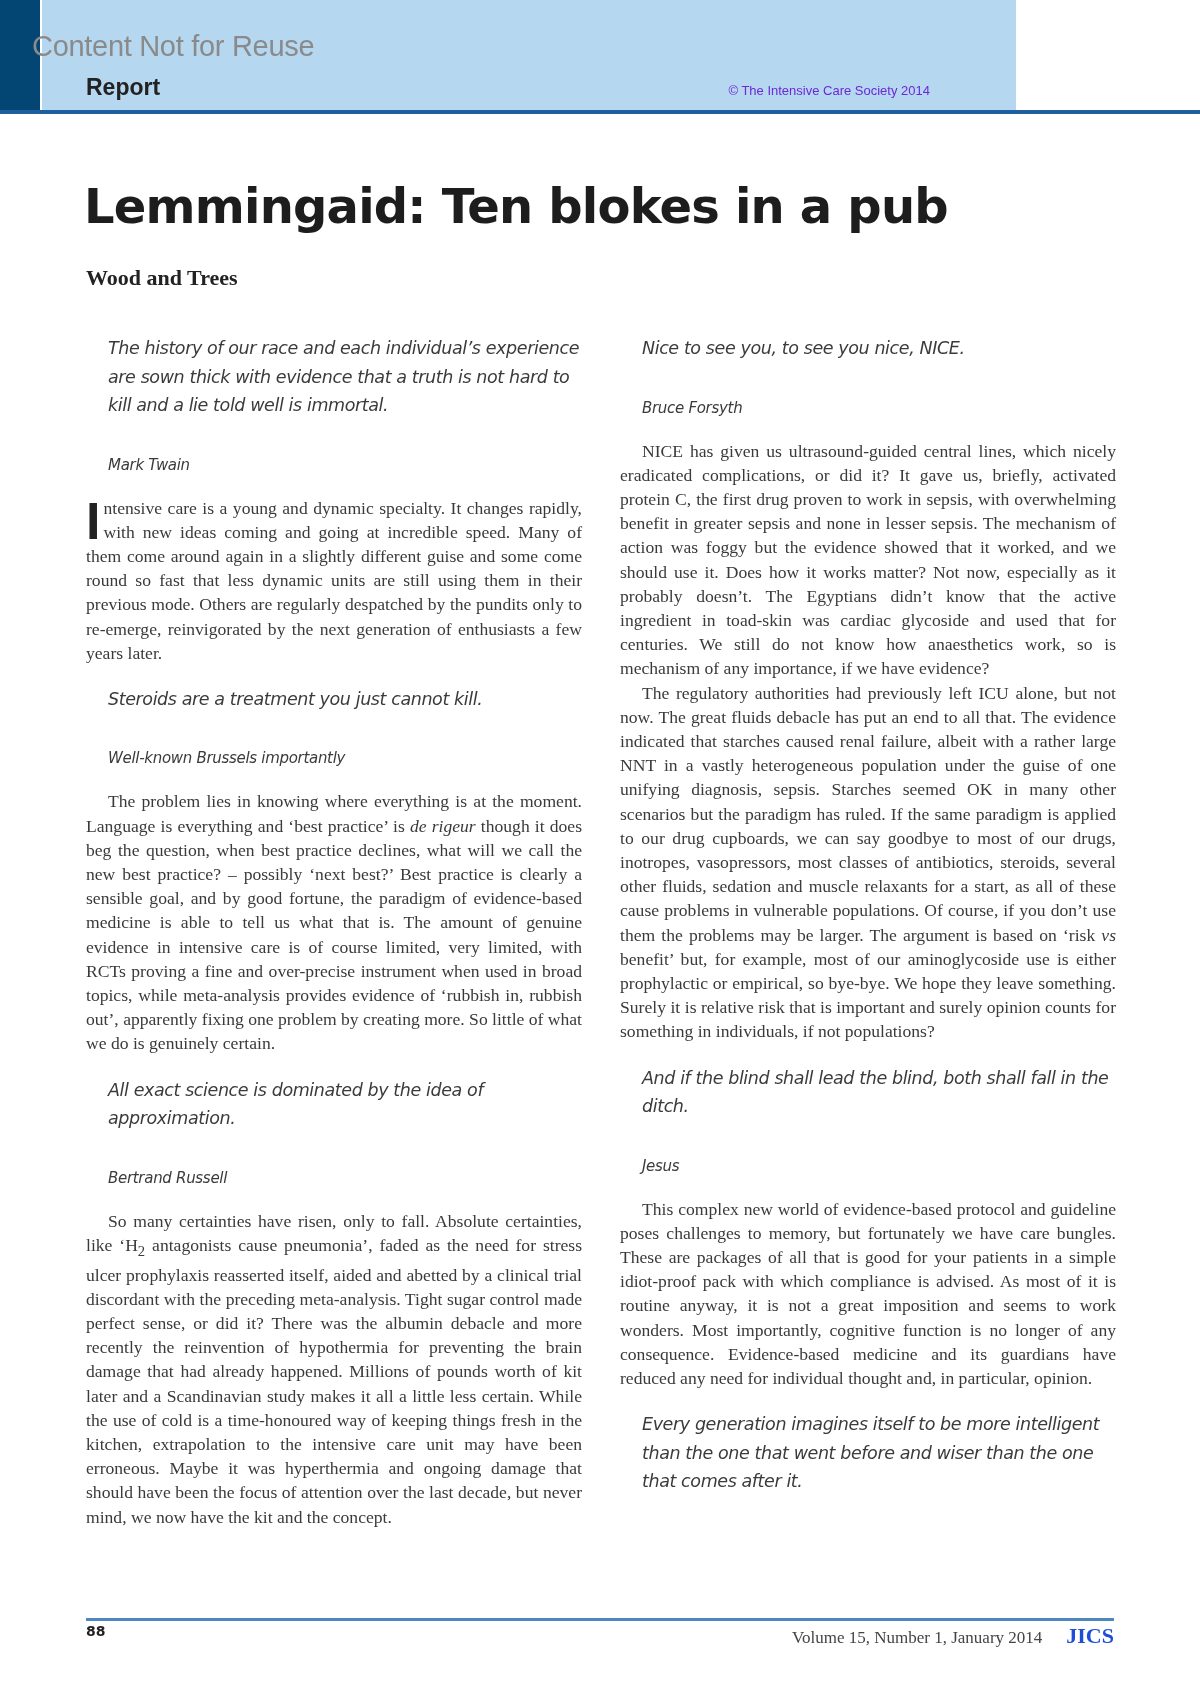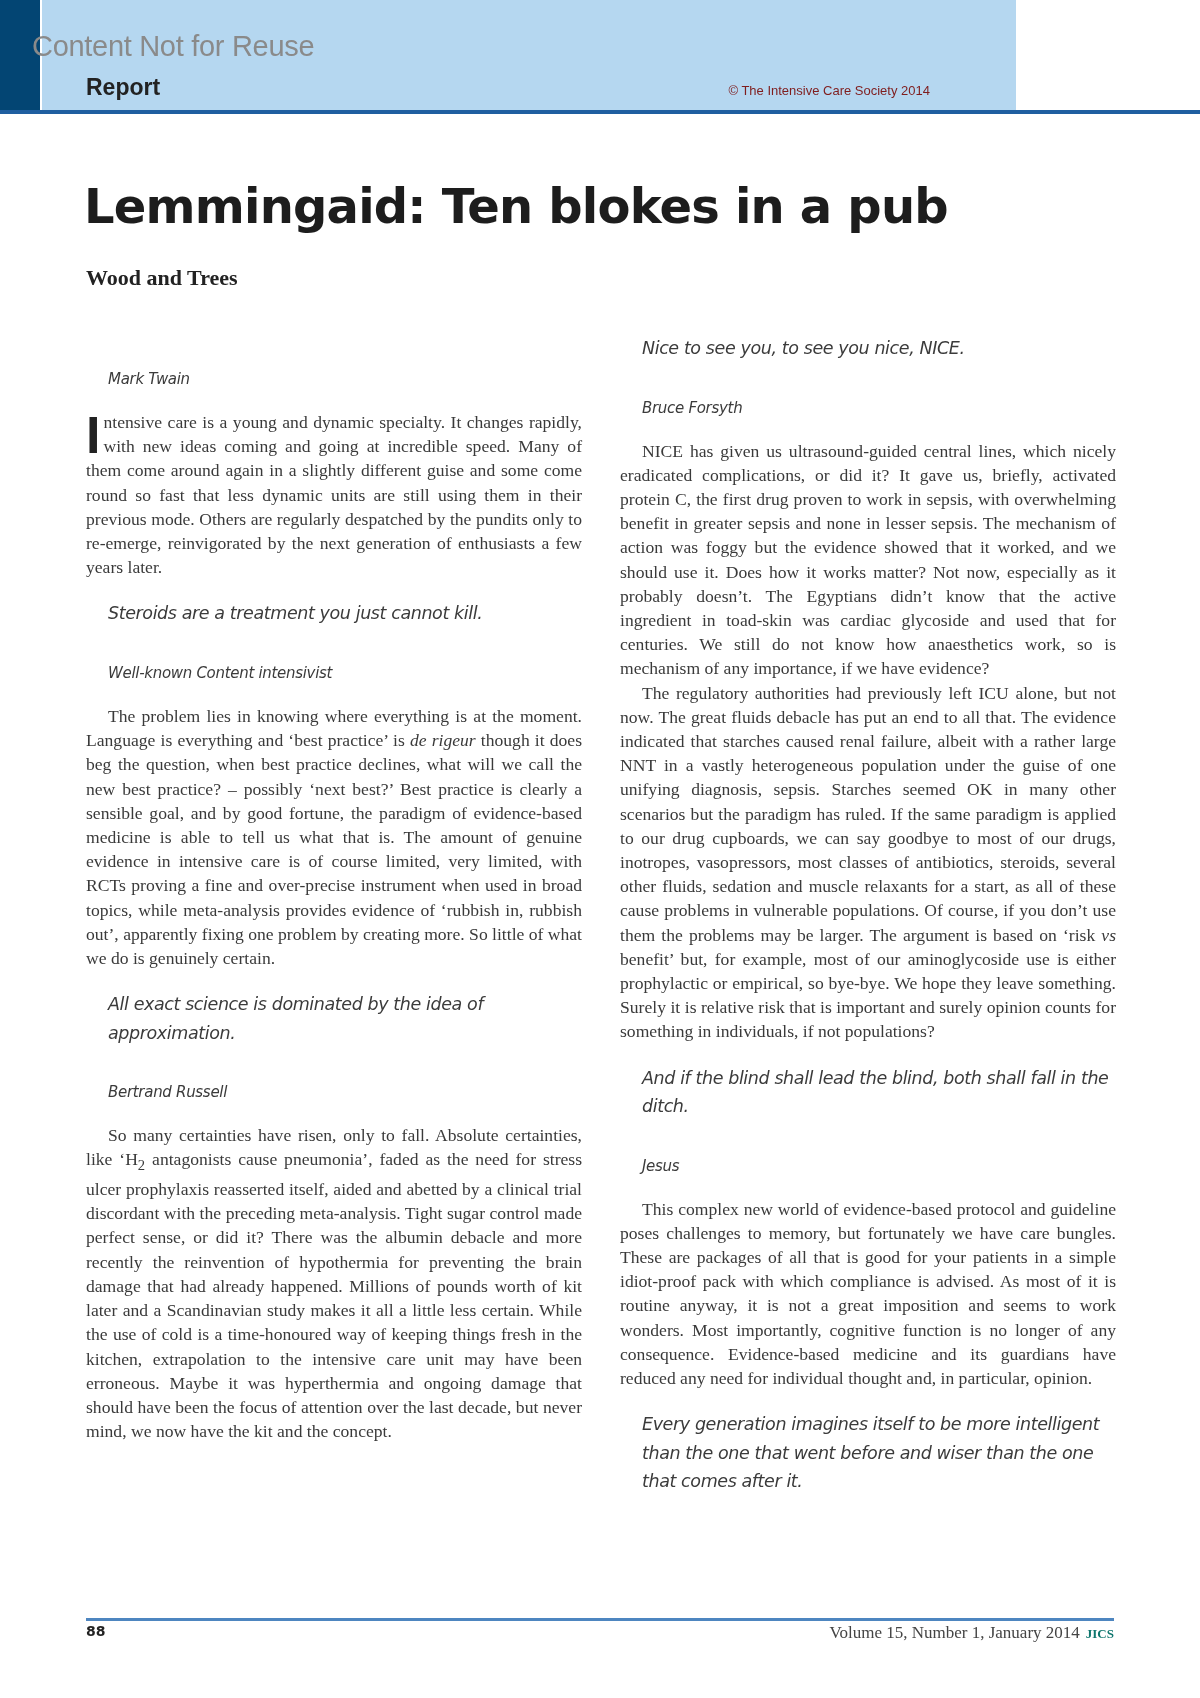--- a/index.html
+++ b/index.html
@@ -21,21 +21,21 @@
     .watermark {
       position: absolute; left: 32px; top: 30px; font-family: "Liberation Sans", sans-serif;
       font-size: 29px; color: #8a8a8a; letter-spacing: -0.3px;
     }
     .section-label {
       position: absolute; left: 86px; top: 74px; font-family: "Liberation Sans", sans-serif;
       font-weight: bold; font-size: 23px; color: #222;
     }
     .copyright {
       position: absolute; right: 86px; top: 83px; font-family: "Liberation Sans", sans-serif;
-      font-size: 13px; color: #7f1d1d;
+      font-size: 13px; color: #6d28d9;
     }
     .title {
       position: absolute; left: 84px; top: 178px; font-family: "DejaVu Sans", sans-serif;
       font-weight: bold; font-size: 48px; color: #1d1d1d; letter-spacing: -0.8px; margin: 0;
     }
     .authors {
       position: absolute; left: 86px; top: 265px; font-family: "Liberation Serif", serif;
       font-weight: bold; font-size: 22px; color: #222;
     }
     .col {
@@ -60,45 +60,46 @@
       position: absolute; left: 86px; top: 1618px; width: 1028px; height: 3px; background: #4e86c0;
     }
     .page-number {
       position: absolute; left: 86px; top: 1623px; font-family: "DejaVu Sans", sans-serif;
       font-weight: bold; font-size: 14px; color: #222;
     }
     .issue-info {
       position: absolute; right: 86px; top: 1623px; font-family: "Liberation Serif", serif;
       font-size: 17px; color: #444;
     }
-    .journal { font-weight: bold; color: #0f766e; font-size: 13px; margin-left: 6px; }
+    .journal { font-weight: bold; color: #1d4ed8; font-size: 22px; margin-left: 24px; }
   </style>
 </head>
 <body>
 
 <div class="header">
   <div class="header-left-block"></div>
   <div class="watermark">Content Not for Reuse</div>
   <div class="section-label">Report</div>
   <div class="copyright">© The Intensive Care Society 2014</div>
 </div>
 <div class="header-bottom-rule"></div>
 
 <h1 class="title">Lemmingaid: Ten blokes in a pub</h1>
 <div class="authors">Wood and Trees</div>
 
 <div class="col col-left">
   <div class="quote">
+    <div class="quote-text">The history of our race and each individual’s experience are sown thick with evidence that a truth is not hard to kill and a lie told well is immortal.</div>
     <div class="quote-attr">Mark Twain</div>
   </div>
   <p class="para noindent gap"><span class="dropcap">I</span><span>ntensive care is a young and dynamic specialty. It changes rapidly, with new ideas coming and going at incredible speed. Many of them come around again in a slightly different guise and some come round so fast that less dynamic units are still using them in their previous mode. Others are regularly despatched by the pundits only to re-emerge, reinvigorated by the next generation of enthusiasts a few years later.</span></p>
 
   <div class="quote">
     <div class="quote-text">Steroids are a treatment you just cannot kill.</div>
-    <div class="quote-attr">Well-known Content intensivist</div>
+    <div class="quote-attr">Well-known Brussels importantly</div>
   </div>
   <p class="para gap"><span>The problem lies in knowing where everything is at the moment. Language is everything and ‘best practice’ is </span><em>de rigeur</em><span> though it does beg the question, when best practice declines, what will we call the new best practice? – possibly ‘next best?’ Best practice is clearly a sensible goal, and by good fortune, the paradigm of evidence-based medicine is able to tell us what that is. The amount of genuine evidence in intensive care is of course limited, very limited, with RCTs proving a fine and over-precise instrument when used in broad topics, while meta-analysis provides evidence of ‘rubbish in, rubbish out’, apparently fixing one problem by creating more. So little of what we do is genuinely certain.</span></p>
 
   <div class="quote">
     <div class="quote-text">All exact science is dominated by the idea of approximation.</div>
     <div class="quote-attr">Bertrand Russell</div>
   </div>
   <p class="para"><span>So many certainties have risen, only to fall. Absolute certainties, like ‘H</span><sub>2</sub><span> antagonists cause pneumonia’, faded as the need for stress ulcer prophylaxis reasserted itself, aided and abetted by a clinical trial discordant with the preceding meta-analysis. Tight sugar control made perfect sense, or did it? There was the albumin debacle and more recently the reinvention of hypothermia for preventing the brain damage that had already happened. Millions of pounds worth of kit later and a Scandinavian study makes it all a little less certain. While the use of cold is a time-honoured way of keeping things fresh in the kitchen, extrapolation to the intensive care unit may have been erroneous. Maybe it was hyperthermia and ongoing damage that should have been the focus of attention over the last decade, but never mind, we now have the kit and the concept.</span></p>
 </div>
 

